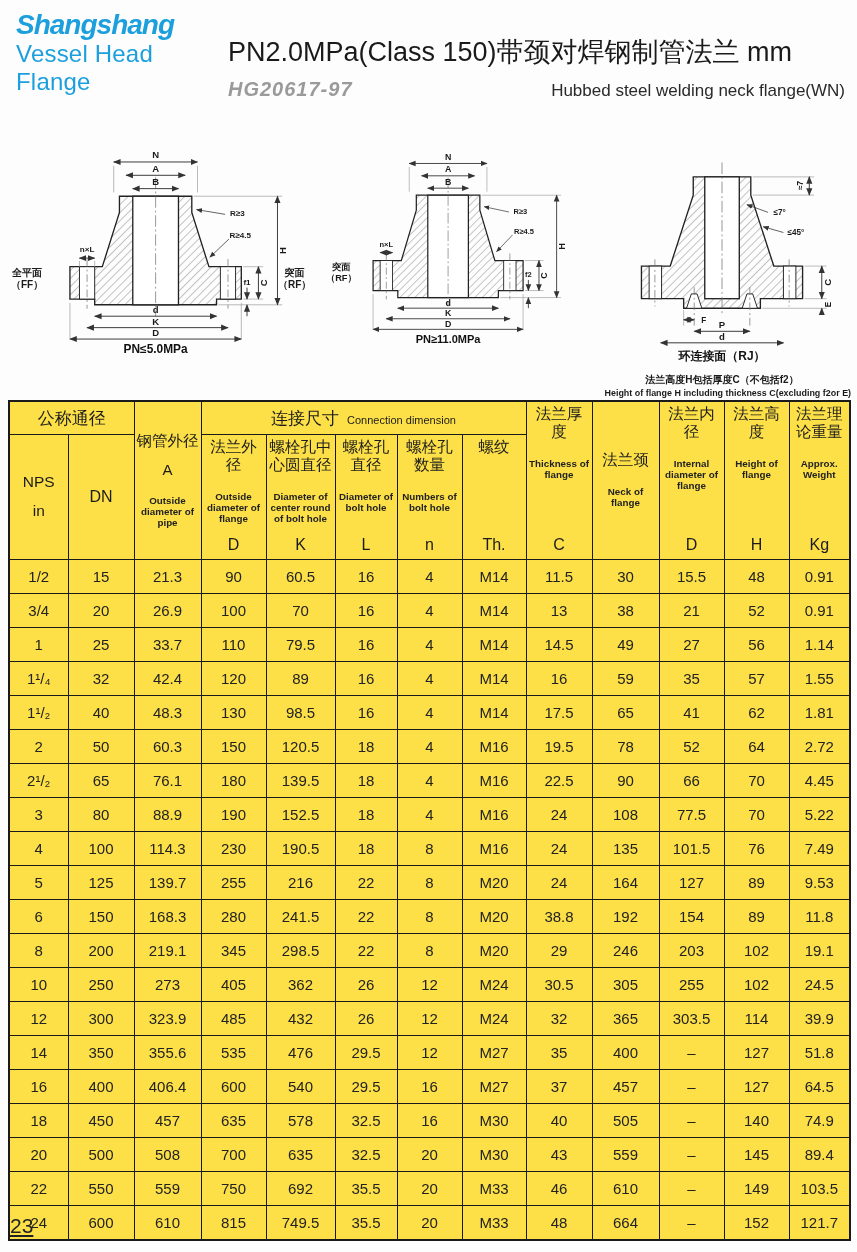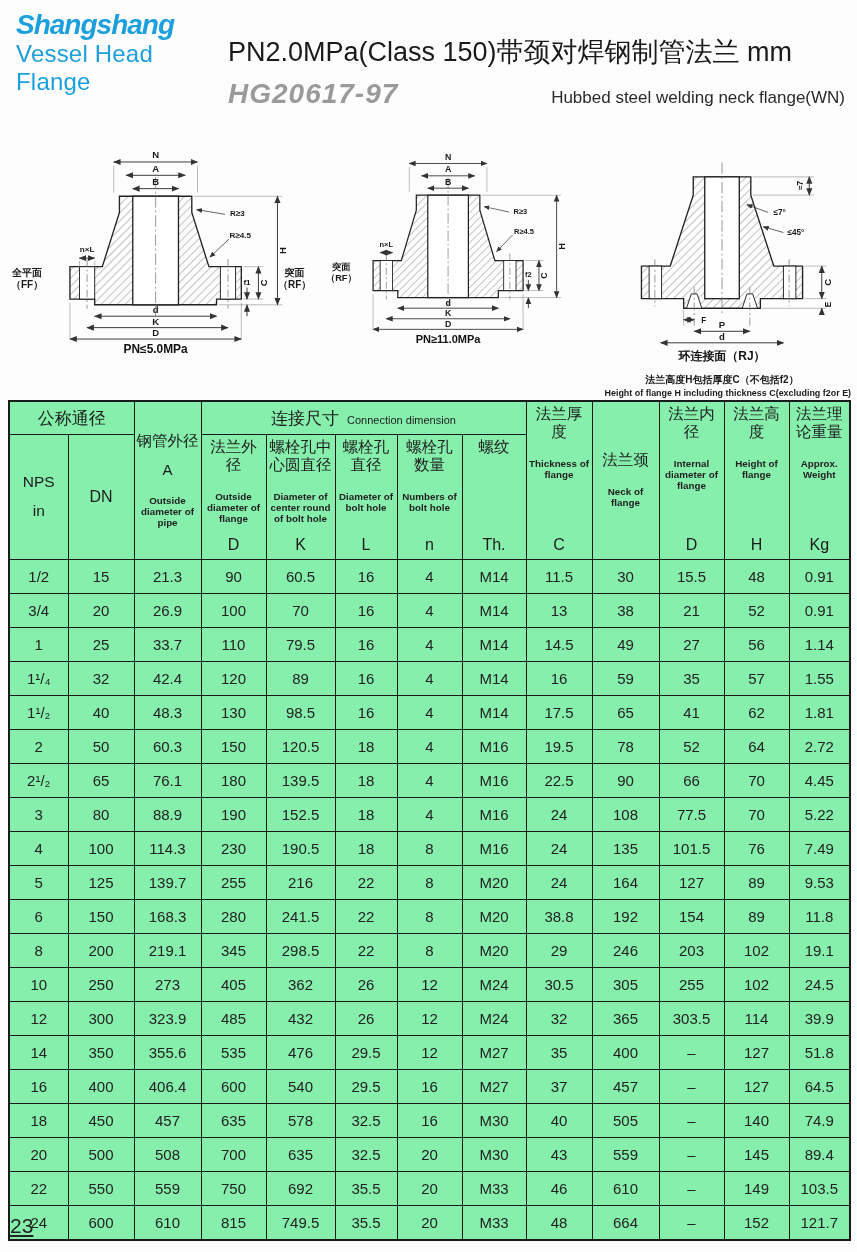--- a/index.html
+++ b/index.html
@@ -6,35 +6,35 @@
   .page{position:relative;width:857px;height:1252px;background:#fdfdfd;overflow:hidden;
         font-family:"Liberation Sans",sans-serif;color:#1c1c1c;}
   
   .header{display:flex;align-items:flex-start;padding:8px 10px 0 16px;height:112px;box-sizing:border-box;}
   .logo{width:198px;flex:none;padding-top:2px;}
   .brand{font-size:28px;font-weight:bold;font-style:italic;color:#1b9fdd;letter-spacing:-1px;line-height:1.05;}
   .tagline{font-size:24px;color:#1b9fdd;letter-spacing:.2px;margin-top:1px;font-weight:500;}
   .titles{flex:1;padding-left:14px;}
   .title{font-size:27px;margin-top:26px;white-space:nowrap;color:#1a1a1a;}
   .subrow{display:flex;justify-content:space-between;align-items:baseline;margin-top:8px;padding-right:2px;}
-  .standard{font-size:28px;font-weight:bold;font-style:italic;color:#9a9a9a;letter-spacing:1px;}
+  .standard{font-size:20px;font-weight:bold;font-style:italic;color:#9a9a9a;letter-spacing:1px;}
   .subtitle{font-size:17px;color:#2a2a2a;}
   
   .drawings{display:flex;gap:12px;padding-left:8px;margin-top:10px;height:272px;align-items:flex-start;}
   .dcol{flex:none;text-align:center;}
   svg text{font-family:"Liberation Sans",sans-serif;}
   .dt{font-size:10px;font-weight:bold;fill:#1a1a1a;text-anchor:middle;}
   .st{font-size:8.5px;font-weight:bold;fill:#1a1a1a;text-anchor:middle;}
   .fl{font-size:10.5px;font-weight:bold;fill:#1a1a1a;text-anchor:middle;}
   .pn{font-size:12.5px;font-weight:bold;fill:#111;text-anchor:middle;}
   .d3-notes{width:250px;text-align:center;font-weight:bold;color:#1a1a1a;margin-top:2px;}
   .d3-notes .n1{font-size:10px;white-space:nowrap;}
   .d3-notes .n2{font-size:9.5px;white-space:nowrap;transform:scale(.94);transform-origin:center;}
   
-  table{border-collapse:collapse;table-layout:fixed;margin:6px 8px 0 8px;width:841px;background:#86efac;}
+  table{border-collapse:collapse;table-layout:fixed;margin:6px 8px 0 8px;width:841px;background:#fde047;}
   th,td{border:1.4px solid #1a1a1a;padding:0;text-align:center;vertical-align:middle;}
   table{border:2px solid #1a1a1a;}
   td{height:33px;font-size:15px;color:#222;}
   thead .gr1 th{height:32px;}
   thead .gr2 th{height:100px;}
   .gh{font-size:17px;font-weight:normal;}
   .gh .ensm{font-size:11px;margin-left:8px;text-align:center;}
   .stack{display:flex;flex-direction:column;align-items:center;justify-content:center;height:100%;
          box-sizing:border-box;padding:3px 2px;gap:11px;}
   .stack .cn{font-size:15.5px;font-weight:normal;line-height:1.15;}

